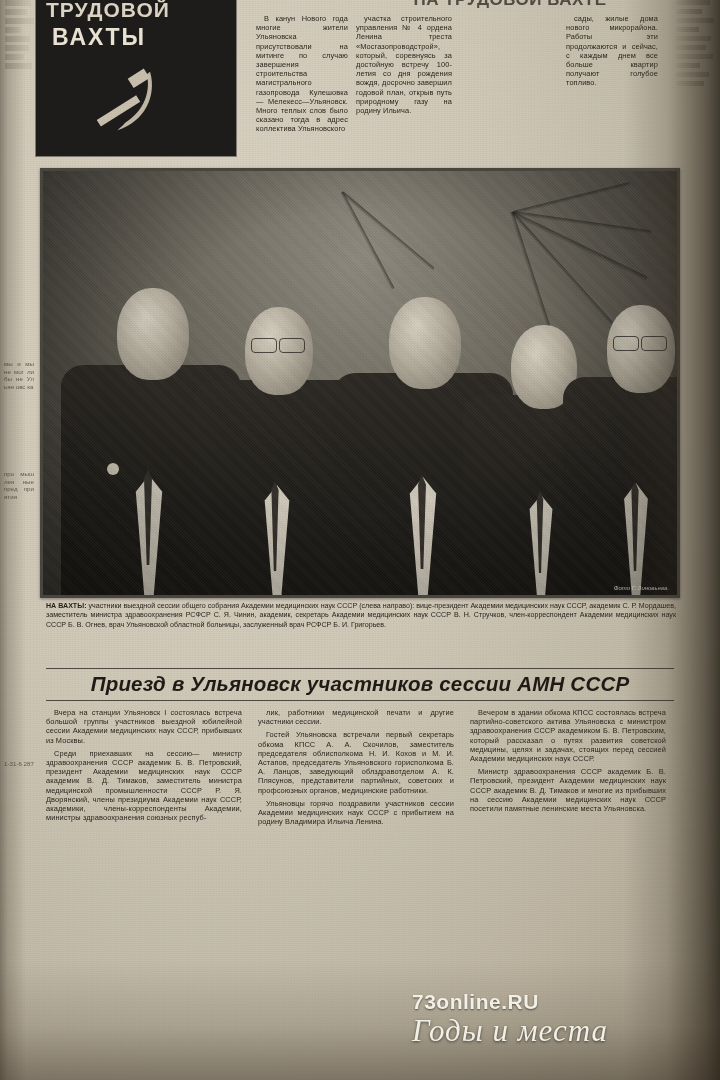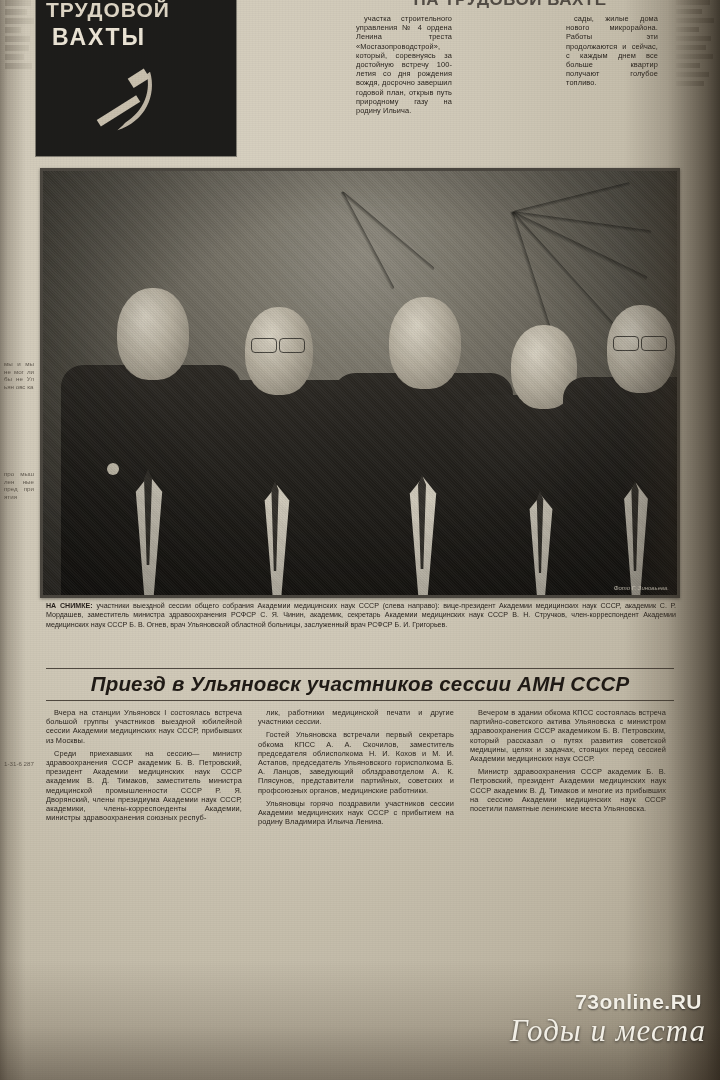--- a/index.html
+++ b/index.html
@@ -279,24 +279,24 @@
   }
   #right-strip .r-line {
     height: 5px;
     margin: 0 6px 4px 4px;
     background: linear-gradient(to left, rgba(50,42,32,.5), rgba(50,42,32,.08));
   }
 
   
   #watermark {
     position: absolute;
-    right: 14px; bottom: 20px;
+    right: 28px; bottom: 20px;
     width: 280px; height: 70px;
     color: #f2efe6;
-    text-align: right;
+    text-align: left;
     pointer-events: none;
   }
   #wm-site {
     font-family: "Liberation Sans", sans-serif;
     font-size: 21px;
     font-weight: bold;
     letter-spacing: .5px;
     text-shadow: 0 1px 2px rgba(0,0,0,.55);
     margin-right: 4px;
   }
@@ -355,20 +355,23 @@
         <path d="M78 16 C 86 44, 72 74, 40 84 C 58 70, 66 50, 62 28 Z" opacity="0.95"></path>
         <path d="M74 18 C 80 42, 68 66, 44 78 C 56 64, 62 46, 58 28 Z" fill="#1d1c1a"></path>
         <rect x="16" y="72" width="54" height="9" transform="rotate(-32 16 72)"></rect>
         <rect x="52" y="24" width="22" height="13" transform="rotate(-32 52 24)"></rect>
       </g>
     </svg>
   </div>
 
   <div class="top-head">НА ТРУДОВОЙ ВАХТЕ</div>
 
+  <div class="top-col col-text" id="top-col-1">
+    <p>В канун Нового года многие жители Ульяновска присутствовали на митинге по случаю завершения строительства магистрального газопровода Кулешовка — Мелекесс—Ульяновск. Много теплых слов было сказано тогда в адрес коллектива Ульяновского</p>
+  </div>
   <div class="top-col col-text" id="top-col-2">
     <p>участка строительного управления № 4 ордена Ленина треста «Мосгазопроводстрой», который, соревнуясь за достойную встречу 100-летия со дня рождения вождя, досрочно завершил годовой план, открыв путь природному газу на родину Ильича.</p>
   </div>
   <div class="top-col col-text" id="top-col-4">
     <p>сады, жилые дома нового микрорайона. Работы эти продолжаются и сейчас, с каждым днем все больше квартир получают голубое топливо.</p>
   </div>
 
   <div id="photo-frame">
     <div id="photo">
 
@@ -420,21 +423,21 @@
         <div class="glasses" style="left:78px; bottom:244px; width:24px; height:13px;"></div>
       </div>
 
       <div id="photo-vign"></div>
       <div id="photo-grain"></div>
       <div id="photo-credit">Фото Г. Зиновьева.</div>
     </div>
   </div>
 
   <div id="caption">
-    <b>НА СНИМКЕ:</b>
+    <b>НА ВАХТЫ:</b>
     <span>участники выездной сессии общего собрания Академии медицинских наук СССР (слева направо): вице-президент Академии медицинских наук СССР, академик С. Р. Мордашев, заместитель министра здравоохранения РСФСР С. Я. Чинин, академик, секретарь Академии медицинских наук СССР В. Н. Стручков, член-корреспондент Академии медицинских наук СССР Б. В. Огнев, врач Ульяновской областной больницы, заслуженный врач РСФСР Б. И. Григорьев.</span>
   </div>
 
   <div id="headline-rule-top"></div>
   <div id="headline">Приезд в Ульяновск участников сессии АМН СССР</div>
   <div id="headline-rule-bottom"></div>
 
   <div class="bot-col col-text" id="bot-col-1">
     <p>Вчера на станции Ульяновск I состоялась встреча большой группы участников выездной юбилейной сессии Академии медицинских наук СССР, прибывших из Москвы.</p>
     <p>Среди приехавших на сессию— министр здравоохранения СССР академик Б. В. Петровский, президент Академии медицинских наук СССР академик В. Д. Тимаков, заместитель министра медицинской промышленности СССР Р. Я. Дворянский, члены президиума Академии наук СССР, академики, члены-корреспонденты Академии, министры здравоохранения союзных респуб-</p>

